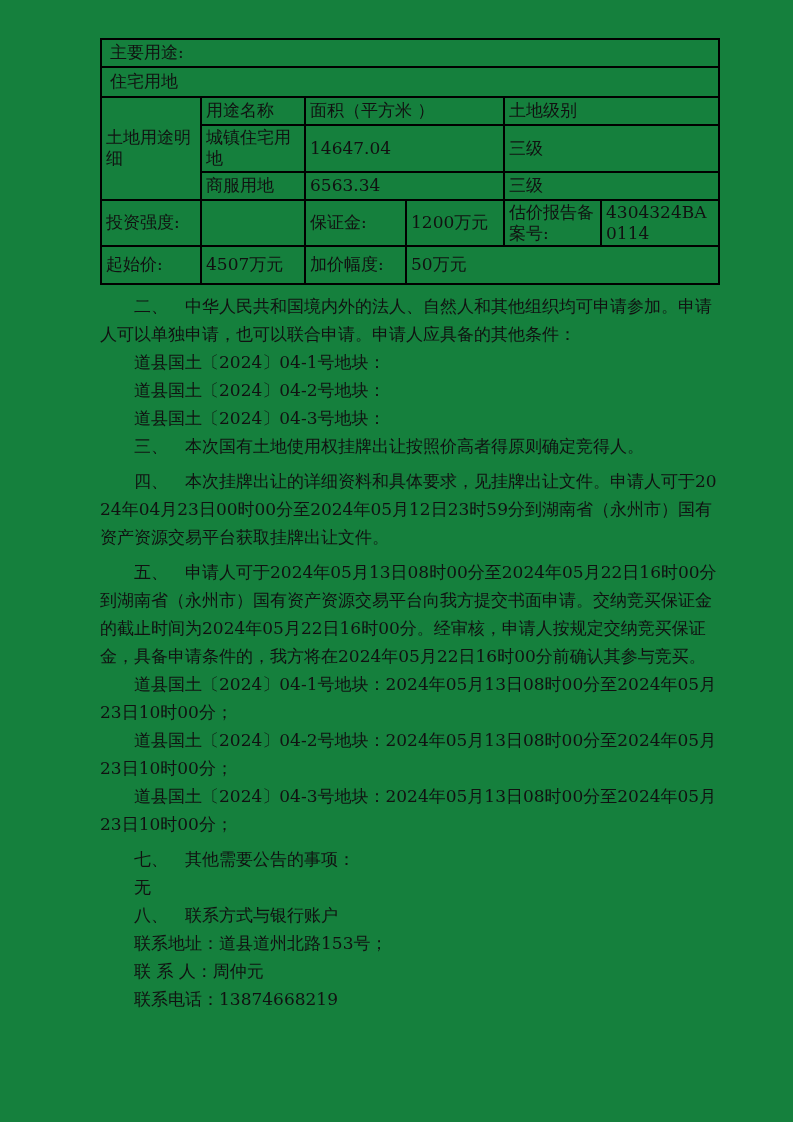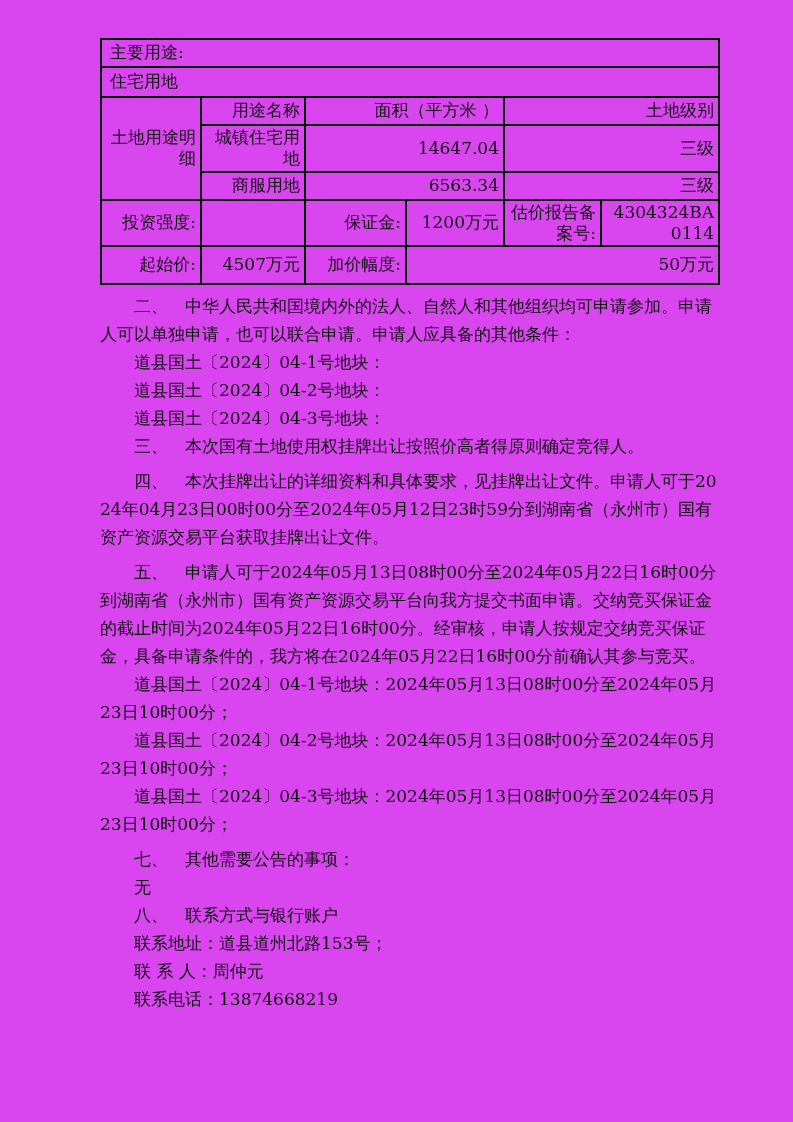--- a/index.html
+++ b/index.html
@@ -4,38 +4,38 @@
 <style>
   html, body {
     margin: 0;
     padding: 0;
     background: #ffffff;
   }
   .page {
     position: relative;
     width: 793px;
     height: 1122px;
-    background: #d946ef;
+    background: #15803d;
     color: #111111;
     font-family: "DejaVu Serif", serif;
     overflow: hidden;
   }
   
   table.land-table {
     border-collapse: collapse;
     table-layout: fixed;
     width: 618px;
     margin: 38px 0 0 100px;
   }
   table.land-table td {
     border: 2px solid #000000;
     font-size: 17px;
     line-height: 1.25;
     padding: 1px 4px;
-    text-align: right;
+    text-align: left;
     vertical-align: middle;
     word-break: break-all;
     overflow: hidden;
   }
   table.land-table td.left {
     text-align: left;
     padding-left: 8px;
   }
   tr.r1 { height: 28px; }
   tr.r2 { height: 30px; padding-left: 47px; }

